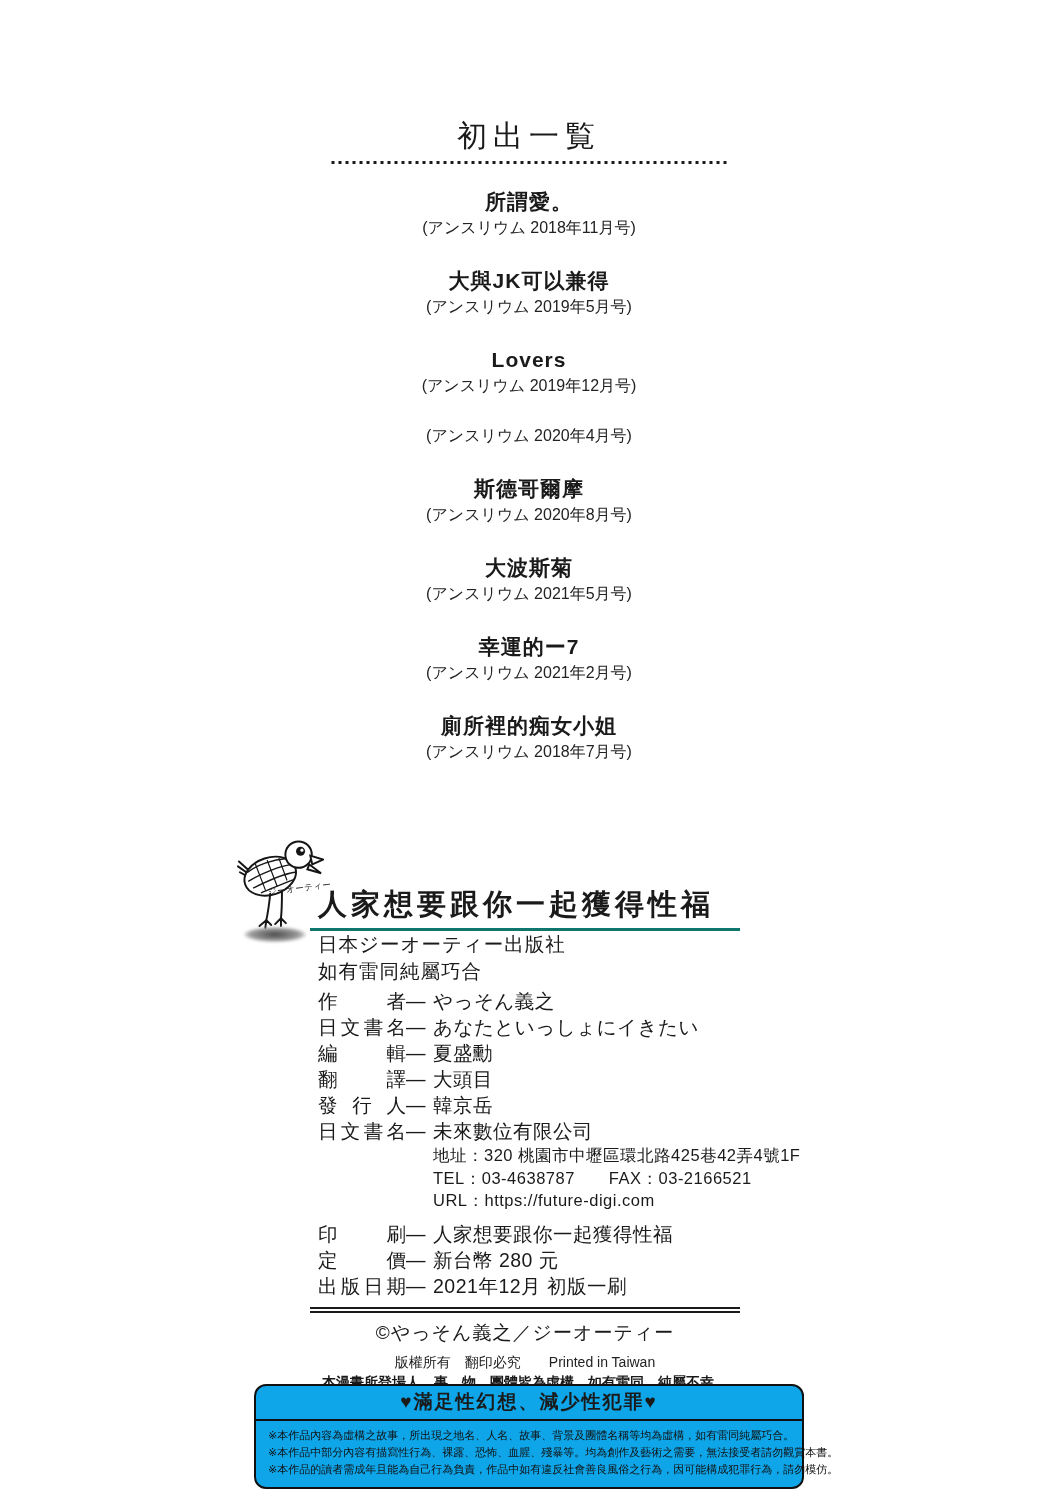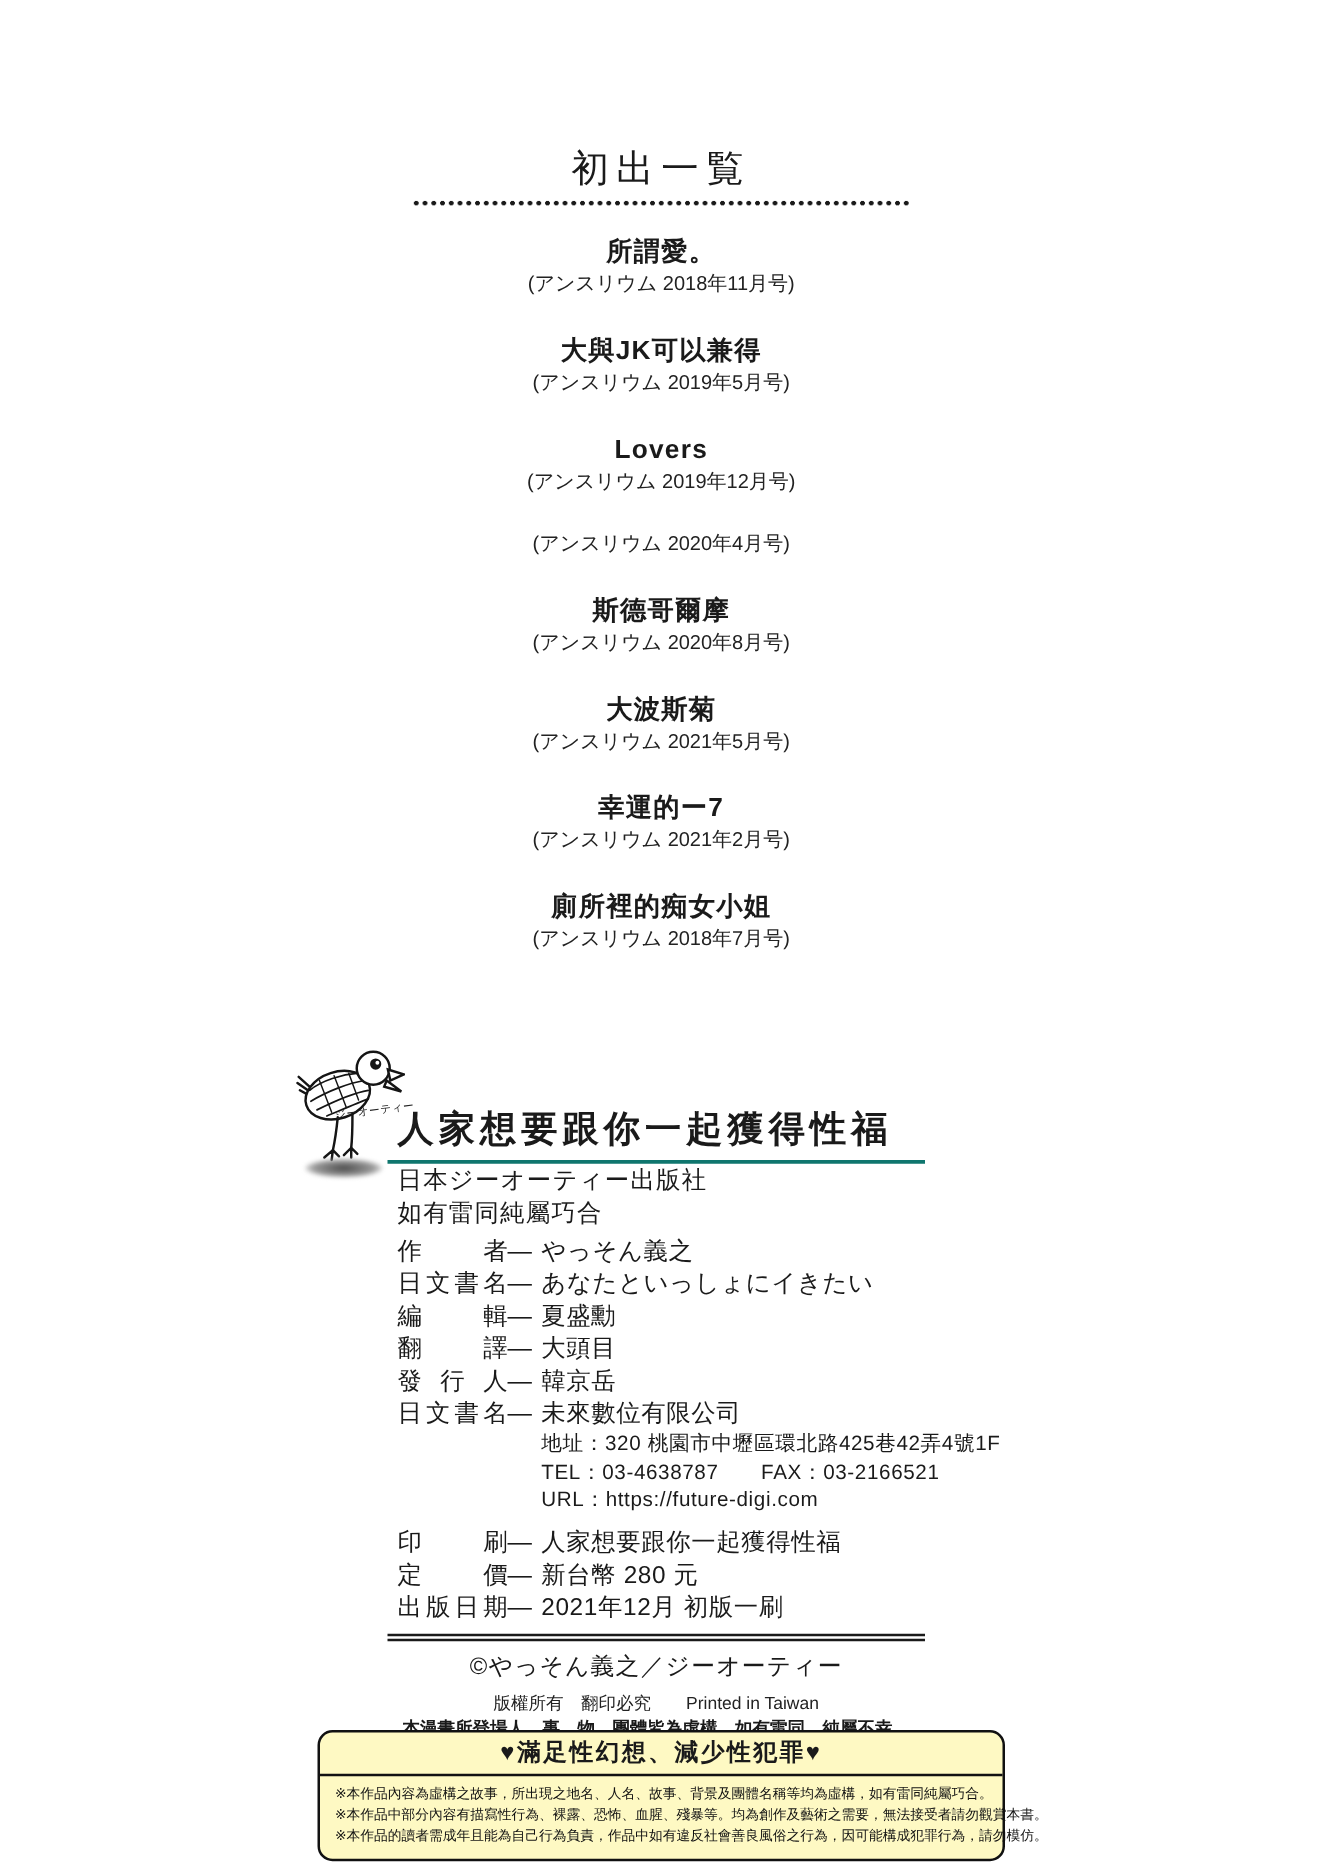--- a/index.html
+++ b/index.html
@@ -64,21 +64,21 @@
 
   .double-rule { height: 6px; margin-top: 8px; border-top: 2px solid #1a1a1a; border-bottom: 2px solid #1a1a1a; }
 
   .copyright { margin-top: 7px; text-align: center; font-size: 19px; letter-spacing: 1px; }
   .rights-line { margin-top: 8px; text-align: center; font-size: 14px; color: #222; }
   .fiction-line { margin-top: 2px; text-align: center; font-size: 14px; font-weight: 600; }
   .edition-line { margin-top: 5px; text-align: center; font-size: 23px; font-weight: 600; letter-spacing: 1px; }
 
   .notice-box {
     position: absolute; left: 254px; top: 551px; width: 550px;
-    border: 2px solid #111; border-radius: 12px; background: #fef9c3;
+    border: 2px solid #111; border-radius: 12px; background: #0ea5e9;
   }
   .notice-slogan { text-align: center; font-size: 19px; font-weight: bold; letter-spacing: 2px; padding: 3px 0 4px; }
   .notice-divider { border-top: 2px solid #111; }
   .notice-notes { padding: 6px 8px 9px 12px; }
   .note-line { font-size: 11px; line-height: 17px; white-space: nowrap; color: #111; }
 </style>
 </head>
 <body>
 
 <div class="page">

